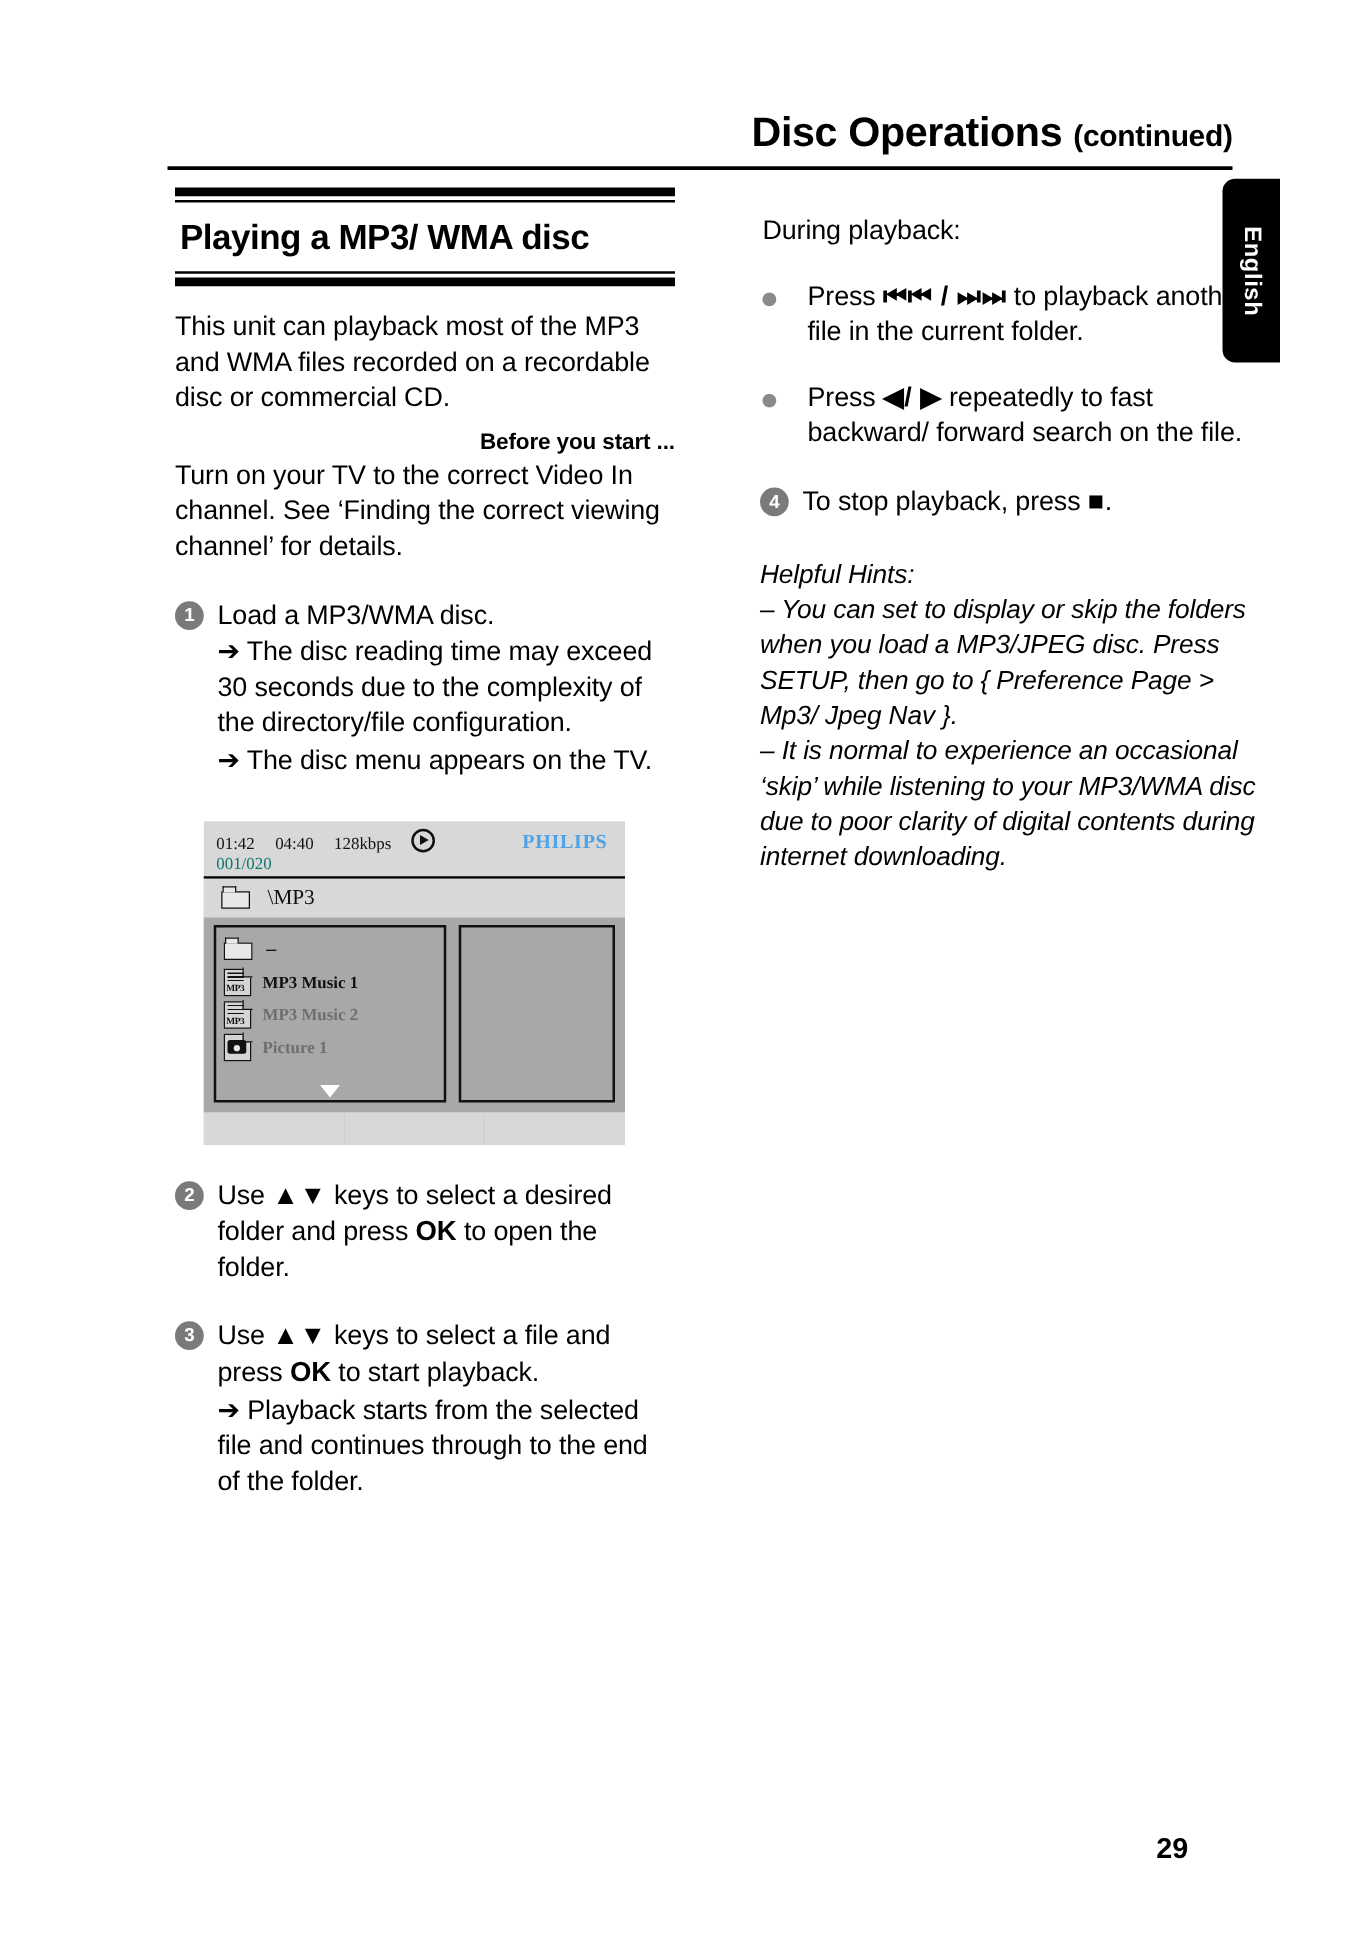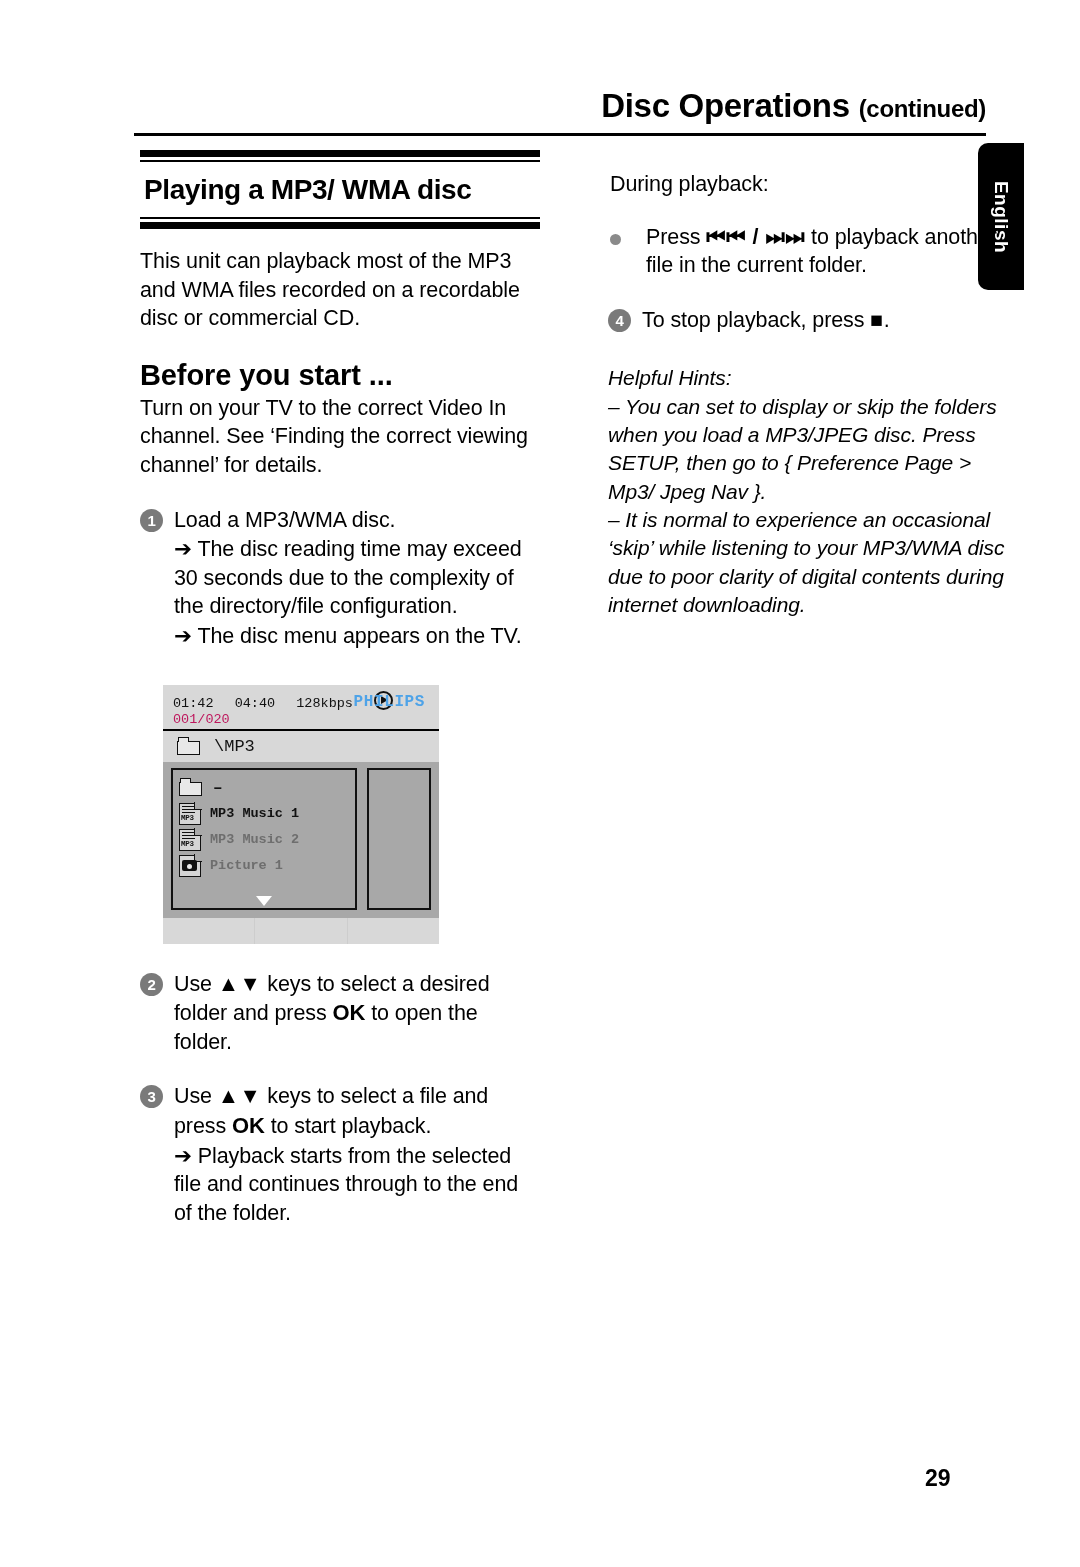--- a/index.html
+++ b/index.html
@@ -88,24 +88,25 @@
   }
 
   
   .para {
     font-size: 21.5px;
     line-height: 1.33;
     margin-top: 18px;
     letter-spacing: -0.1px;
   }
   .subhead {
-    font-size: 29px;
-    font-weight: bold;
-    margin-top: 26px;
+    font-size: 18px;
+    font-weight: bold;
+    margin-top: 10px;
     letter-spacing: -0.1px;
+    text-align: right;
   }
   .para.tight { margin-top: 2px; }
 
   
   .step {
     position: relative;
     margin-top: 26px;
     padding-left: 34px;
     font-size: 21.5px;
     line-height: 1.33;
@@ -166,40 +167,40 @@
     line-height: 1.35;
     letter-spacing: -0.1px;
   }
   .hints-title { margin-bottom: 0px; }
   .hint-item { margin-top: 0px; }
 
   
   .tv {
     position: relative;
     margin: 34px 0 0 23px;
-    width: 276px;
+    width: 337px;
     background: #d8d8d8;
-    font-family: Liberation Mono, monospace;
+    font-family: Liberation Serif, serif;
   }
   .tv-topbar {
     padding: 6px 10px 4px 10px;
     position: relative;
     height: 44px;
     box-sizing: border-box;
   }
   .tv-row1 {
     font-size: 13.5px;
     color: #111;
     white-space: nowrap;
     line-height: 1.1;
   }
   .tv-row1 span { margin-right: 13px; }
   .tv-row2 {
     font-size: 13.5px;
-    color: #be185d;
+    color: #0f766e;
     line-height: 1.35;
   }
   .play-badge {
     display: inline-block;
     width: 15px;
     height: 15px;
     border: 2px solid #111;
     border-radius: 50%;
     position: relative;
     vertical-align: -3px;
@@ -523,20 +524,24 @@
 
 <div class="col col-right">
 
   <div class="lead-text">During playback:</div>
 
   <div class="bullet">
     <span class="bullet-dot"></span>
     <span>Press </span><span class="glyph">⏮⏮ / ⏭⏭</span><span> to playback another file in the current folder.</span>
   </div>
 
+  <div class="bullet">
+    <span class="bullet-dot"></span>
+    <span>Press </span><span class="glyph">◀/ ▶</span><span> repeatedly to fast backward/ forward search on the file.</span>
+  </div>
 
 
   <div class="step">
     <span class="step-num">4</span>
     <span>To stop playback, press </span><span class="glyph">■</span><span>.</span>
   </div>
 
   <div class="hints">
     <div class="hints-title">Helpful Hints:</div>
     <div class="hint-item">–  You can set to display or skip the folders when you load a MP3/JPEG disc. Press SETUP, then go to { Preference Page &gt; Mp3/ Jpeg Nav }.</div>

